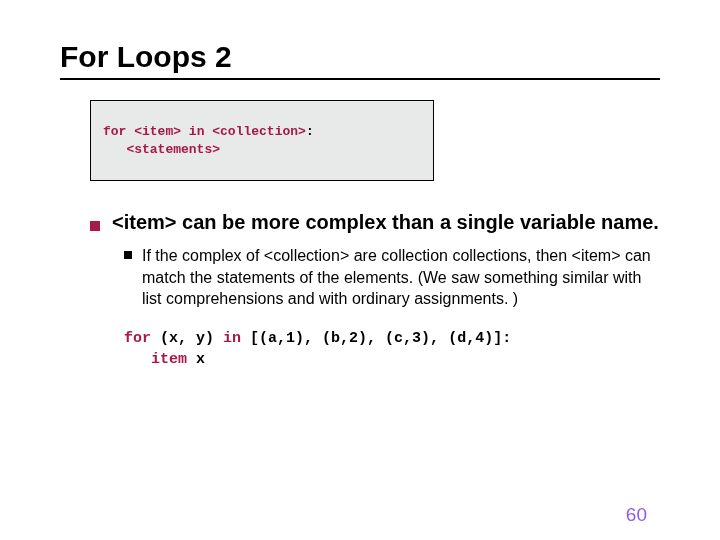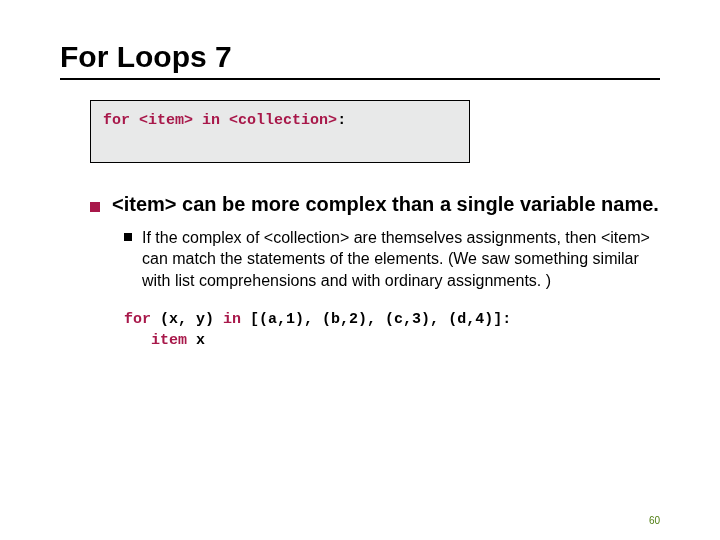--- a/index.html
+++ b/index.html
@@ -18,25 +18,25 @@
     margin-bottom: 4px;
   }
   .title-rule {
     border: none;
     border-top: 2px solid #000;
     margin-bottom: 20px;
   }
   .code-box {
     background: #e8e9e9;
     border: 1px solid #000;
-    padding: 10px 12px;
+    padding: 22px 12px;
     font-family: "Courier New", monospace;
-    font-size: 15px;
+    font-size: 13px;
     font-weight: bold;
-    width: 380px;
+    width: 344px;
     margin-left: 30px;
     margin-bottom: 28px;
     line-height: 1.35;
   }
   .code-box .kw { color: #a8184a; }
   .code-box .ph { color: #a8184a; }
   .bullet-row {
     display: flex;
     align-items: center;
     margin-left: 30px;
@@ -80,50 +80,50 @@
     font-size: 15px;
     font-weight: bold;
     margin-left: 64px;
     line-height: 1.4;
     margin-top: 18px;
   }
   .example-block .kw { color: #a8184a; }
   .page-num {
     position: absolute;
     bottom: 14px;
-    right: 60px;
-    font-size: 10px;
-    color: #4d7c0f;
+    right: 73px;
+    font-size: 19px;
+    color: #8b5cf6;
   }
 </style>
 </head>
 <body>
 
-<h1 class="title">For Loops 7</h1>
+<h1 class="title">For Loops 2</h1>
 <hr class="title-rule">
 
 <div class="code-box">
   <span class="kw">for</span>
   <span class="ph">&lt;item&gt;</span>
   <span class="kw">in</span>
   <span class="ph">&lt;collection&gt;</span><span>:</span><br>
-  &nbsp;&nbsp;&nbsp;
+  &nbsp;&nbsp;&nbsp;<span class="ph">&lt;statements&gt;</span>
 </div>
 
 <div class="bullet-row">
   <div class="bullet-sq"></div>
   <div class="bullet-text">
     <span class="inline-code">&lt;item&gt;</span><span> can be more complex than a single variable name.</span>
   </div>
 </div>
 
 <div class="sub-bullet-row">
   <div class="sub-bullet-sq"></div>
   <div class="sub-bullet-text">
-    <span>If the complex of </span><span>&lt;collection&gt;</span><span> are themselves assignments, then </span><span>&lt;item&gt;</span><span> can match the statements of the elements.  (We saw something similar with list comprehensions and with ordinary assignments. )</span>
+    <span>If the complex of </span><span>&lt;collection&gt;</span><span> are collection collections, then </span><span>&lt;item&gt;</span><span> can match the statements of the elements.  (We saw something similar with list comprehensions and with ordinary assignments. )</span>
   </div>
 </div>
 
 <div class="example-block">
   <span class="kw">for</span>
   <span>(x, y)</span>
   <span class="kw">in</span>
   <span>[(a,1), (b,2), (c,3), (d,4)]:</span><br>
   &nbsp;&nbsp;&nbsp;<span class="kw">item</span>
   <span>x</span>

